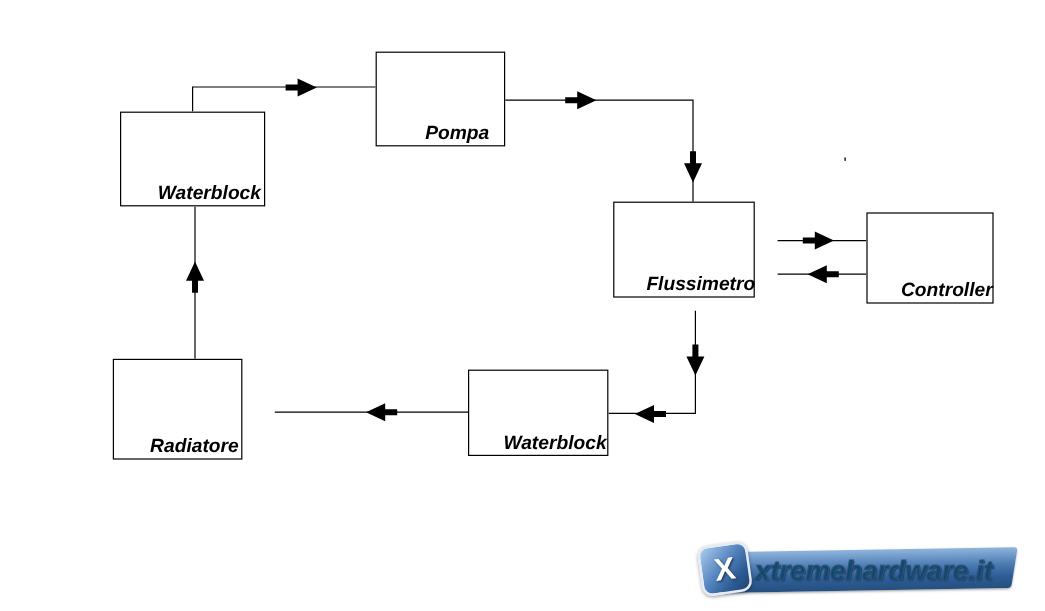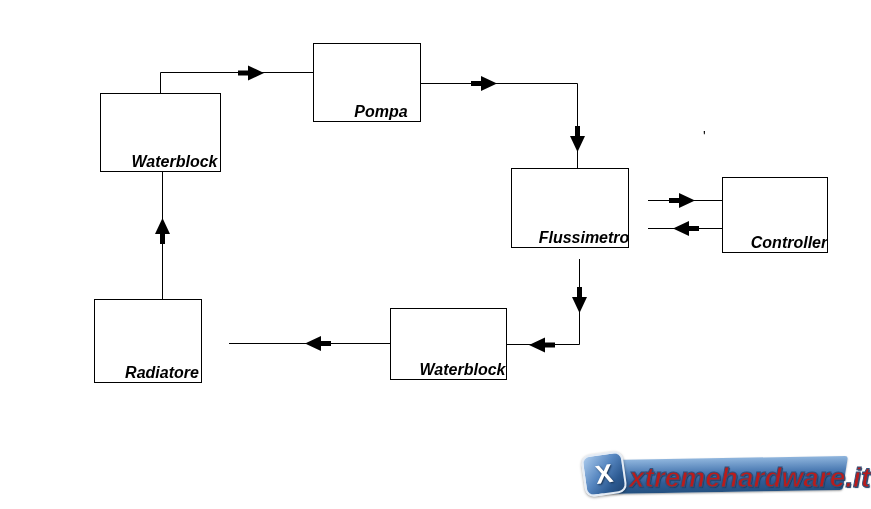--- a/index.html
+++ b/index.html
@@ -77,25 +77,25 @@
     align-items: center;
     justify-content: center;
     color: #ffffff;
     font-weight: bold;
     font-size: 26px;
     text-shadow: 1px 1px 2px #17304f;
   }
   .wm-text {
     position: absolute;
     left: 46px; top: 12px;
-    font-size: 28px;
+    font-size: 23px;
     font-weight: bold;
     font-style: italic;
     letter-spacing: 0px;
-    color: #b91c1c;
+    color: #0c4a6e;
     -webkit-text-stroke: 1px #31517a;
     text-shadow: 1px 1px 1px #1d3c61;
     white-space: nowrap;
   }
 </style>
 </head>
 <body>
 
 <div class="canvas">
 

